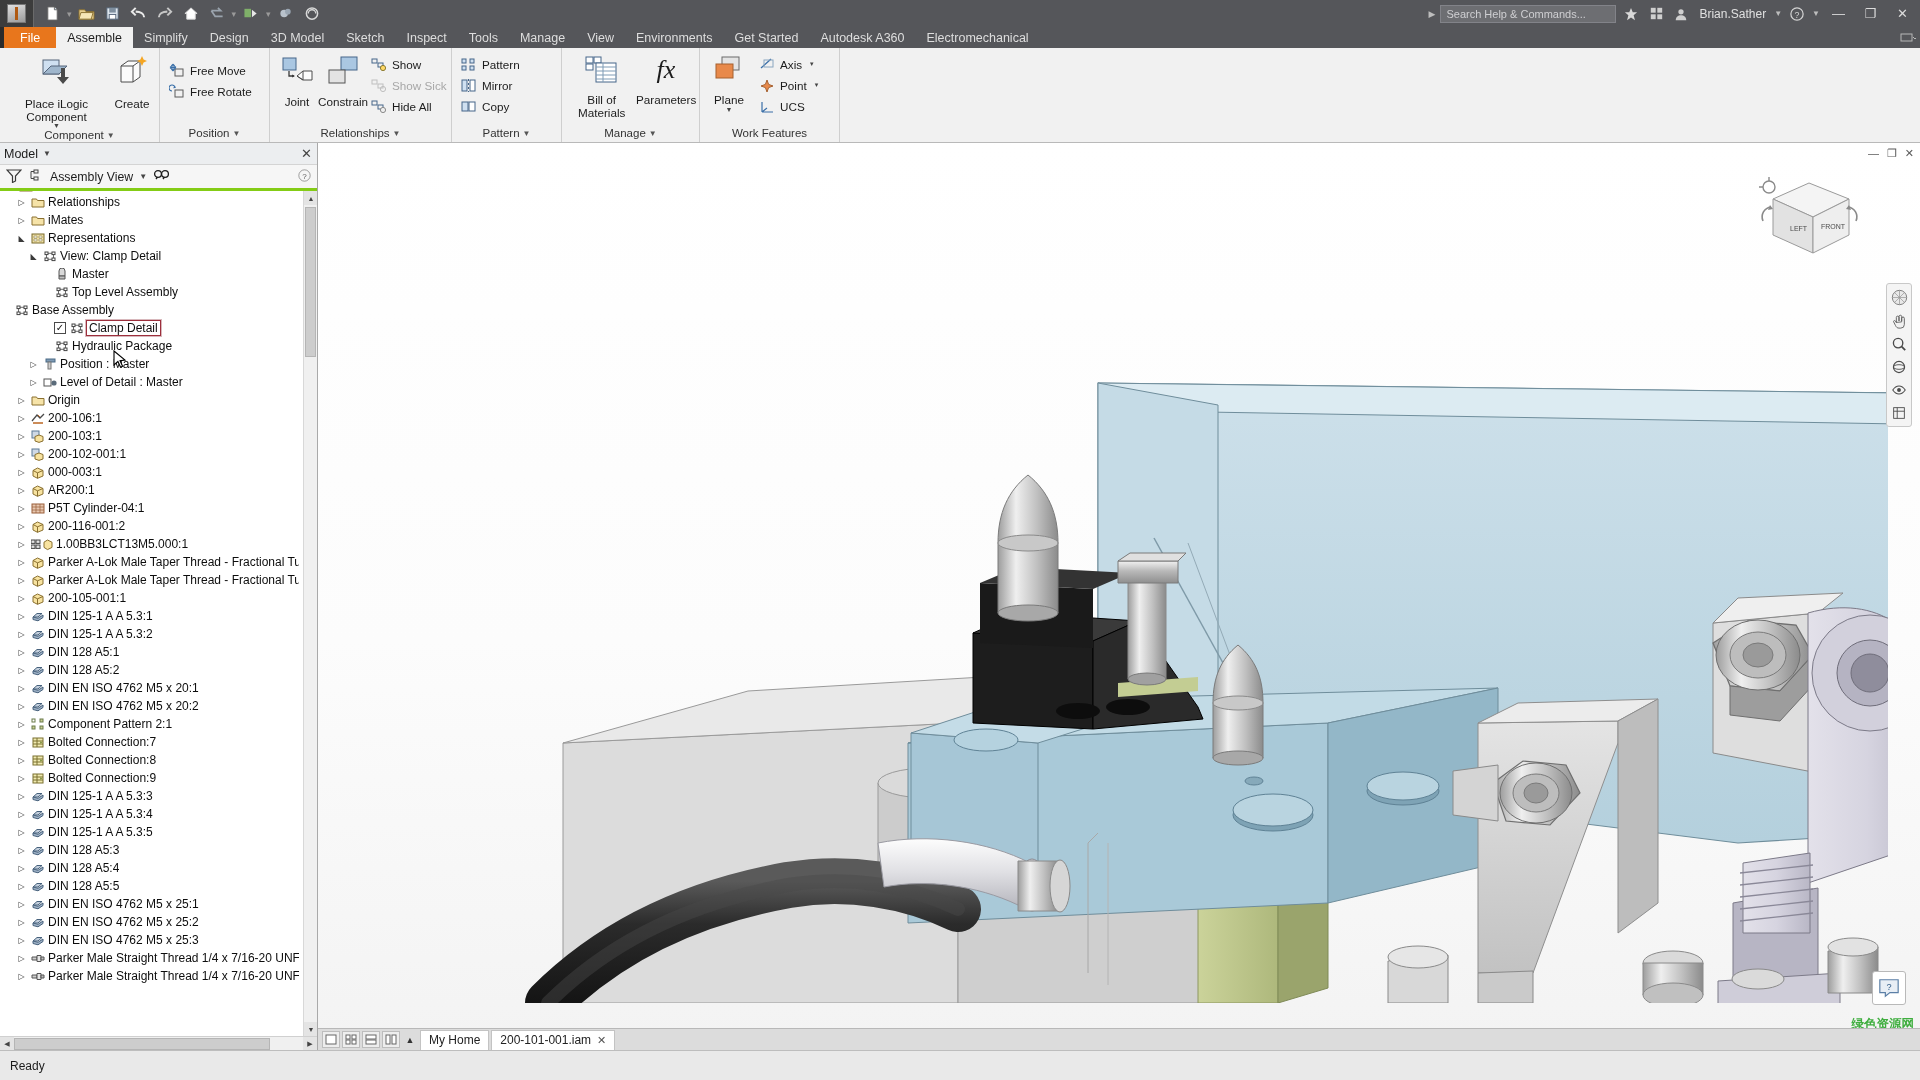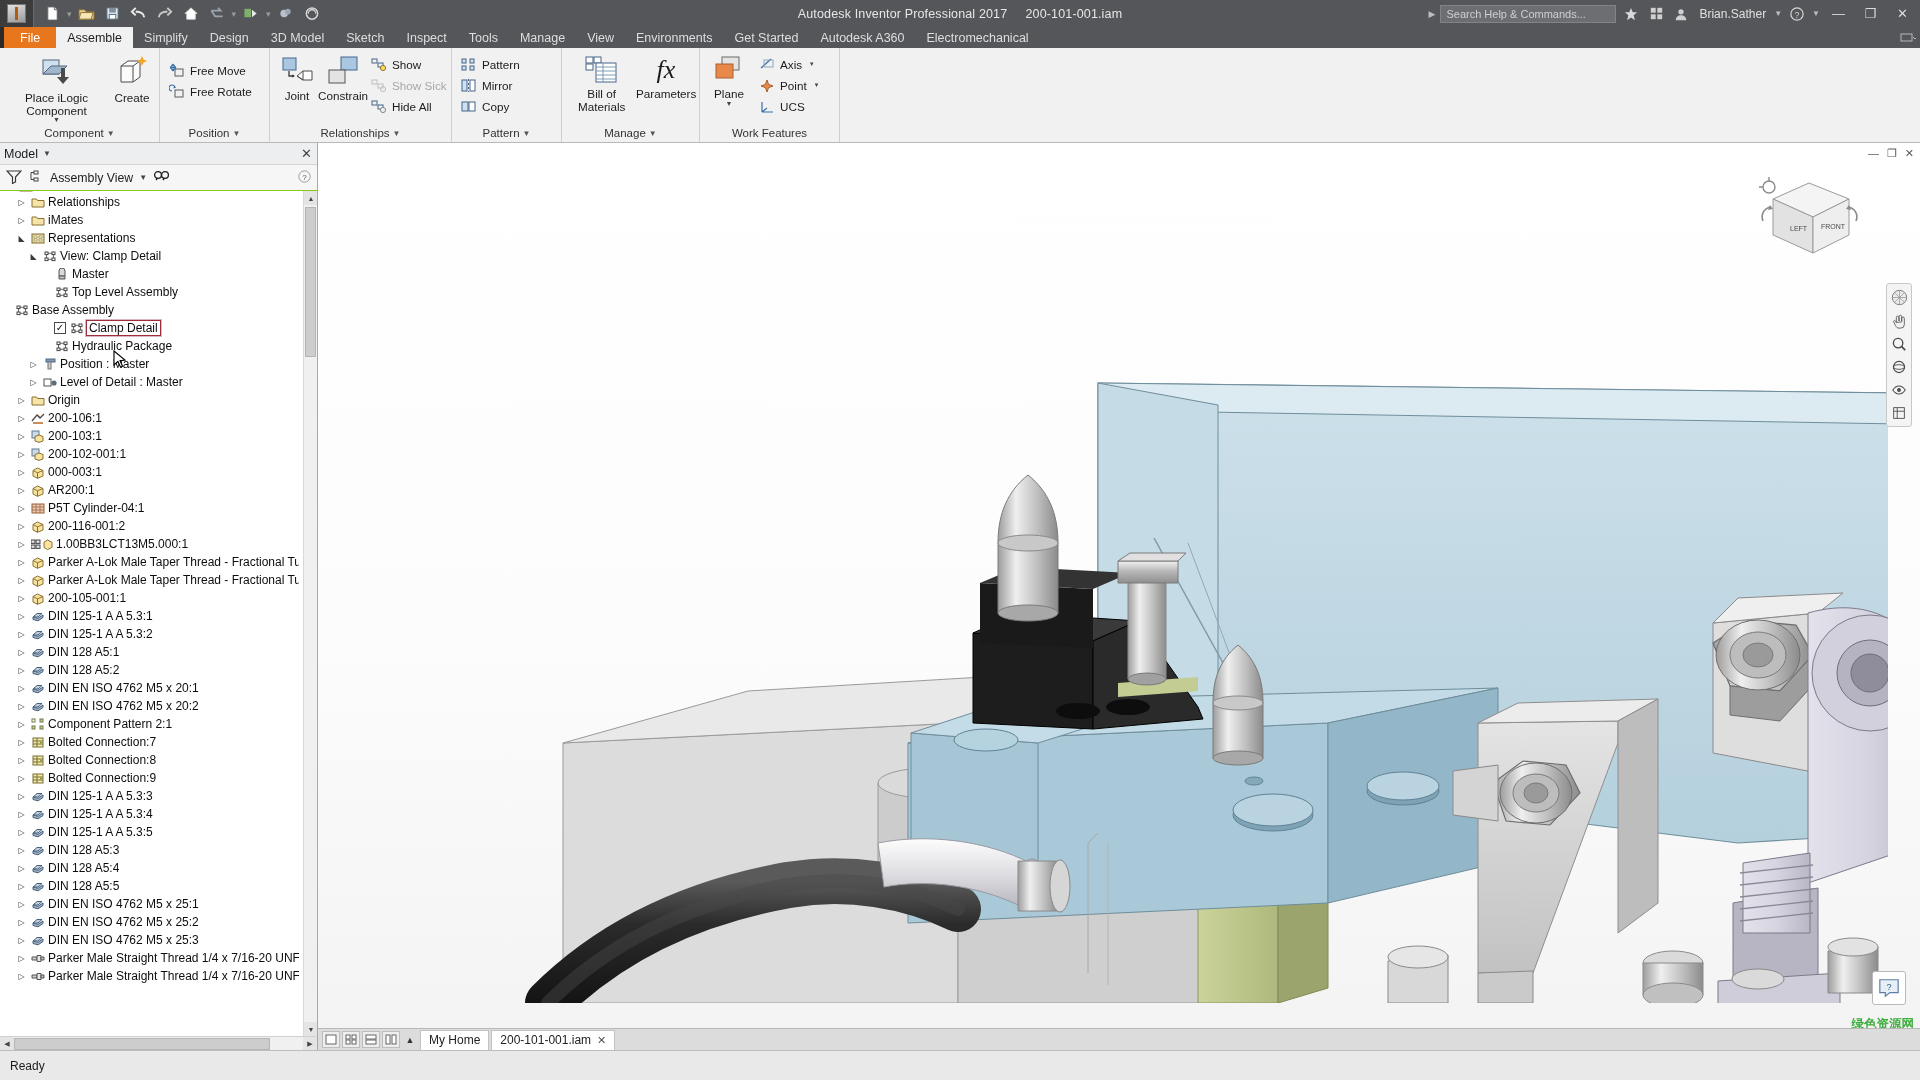--- a/index.html
+++ b/index.html
@@ -80,21 +80,21 @@
   .panel-body { flex:1; display:flex; align-items:flex-start; padding: 4px 5px 0 5px; gap:2px; }
   .panel-label {
     height:17px; font-size:11.5px; color:#333; display:flex;
     align-items:center; justify-content:center; gap:3px; padding-bottom:1px;
   }
   .panel-label .dd { font-size:8px; color:#555; }
   .big-btn {
     display:flex; flex-direction:column; align-items:center; justify-content:flex-start;
     width:auto; min-width:44px; padding: 2px 6px 0 6px; border-radius:2px; cursor:default;
   }
-  .big-btn .bl { font-size:11.7px; text-align:center; line-height:12.5px; margin-top:2px; color:#1c1c1c; }
+  .big-btn .bl { font-size:11.7px; text-align:center; line-height:12.5px; margin-top:8px; color:#1c1c1c; }
   .dcaret { font-size:7px; color:#444; line-height:6px; }
   .small-col { display:flex; flex-direction:column; gap:1px; padding-top:2px; }
   .small-btn {
     display:flex; align-items:center; gap:5px; padding: 2px 7px 2px 3px;
     border-radius:2px; font-size:11.7px; white-space:nowrap; cursor:default;
   }
   .small-btn.disabled { color:#a8a8a8; }
   .sicon { width:17px; height:16px; flex:0 0 17px; display:flex; align-items:center; justify-content:center; }
 
   
@@ -104,21 +104,21 @@
     display:flex; flex-direction:column; font-size:12px;
   }
   #browser-head {
     height:22px; background:#eceef0; display:flex; align-items:center;
     padding: 0 4px; border-bottom:1px solid #d4d4d4; position:relative;
   }
   #browser-head .bt { font-size:12.5px; color:#1c1c1c; }
   #browser-head .cx { position:absolute; right:5px; top:3px; font-size:13px; color:#444; }
   #browser-toolbar {
     height:26px; background:#f6f6f6; display:flex; align-items:center; gap:6px;
-    padding: 0 6px; border-bottom:1px solid #84cc16;
+    padding: 0 6px; border-bottom:3px solid #84cc16;
   }
   #browser-toolbar .qm { font-size:12.3px; color:#1c1c1c; }
   #browser-toolbar .hlp { position:absolute; right:6px; }
   #tree {
     flex:1; overflow:hidden; position:relative; background:#fff;
     padding-top: 0px;
   }
   .node {
     height:18px; display:flex; align-items:center; gap:3px;
     white-space:nowrap; font-size:12px; color:#0d0d0d; padding-right:4px;
@@ -269,25 +269,20 @@
         </svg>
     </div>
     <div class="qat-btn">
       <svg class="ico" width="16" height="15" viewBox="0 0 16 16">
           <circle cx="8" cy="8" r="6" fill="none" stroke="#d9d9d9" stroke-width="1.6"></circle>
           <path d="M4 8a4 4 0 018 0" fill="none" stroke="#d9d9d9" stroke-width="1.4"></path>
         </svg>
     </div>
   </div>
 
-  <div id="title-text">
-    <span>Autodesk Inventor Professional 2017</span>
-    &nbsp;&nbsp;&nbsp;
-    <span>200-101-001.iam</span>
-  </div>
 
   <div id="title-right">
     <span style="color:#bdbdbd;font-size:9px;">▶</span>
     <div id="search-box">Search Help &amp; Commands...</div>
     <div class="tb-ic">
       <svg class="ico" width="14" height="14" viewBox="0 0 16 16">
           <path d="M8 1l2 5h5l-4 3.5 1.5 5.5L8 12l-4.5 3 1.5-5.5L1 6h5z" fill="#d9d9d9"></path>
         </svg>
     </div>
     <div class="tb-ic">

